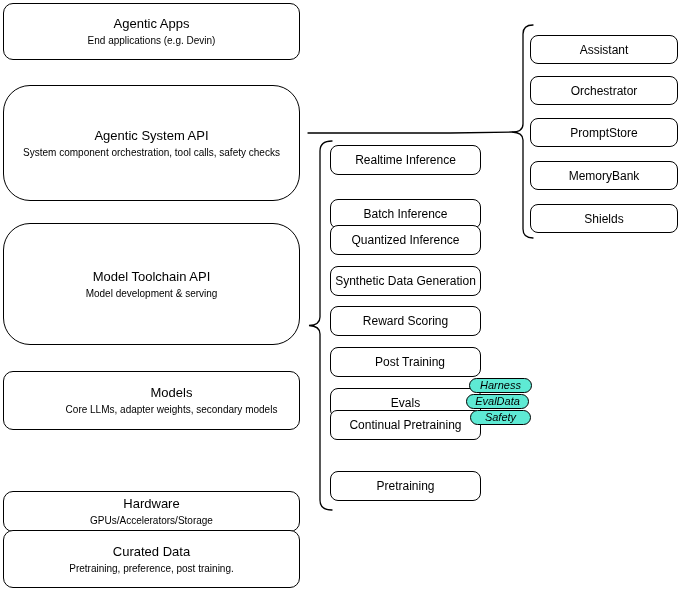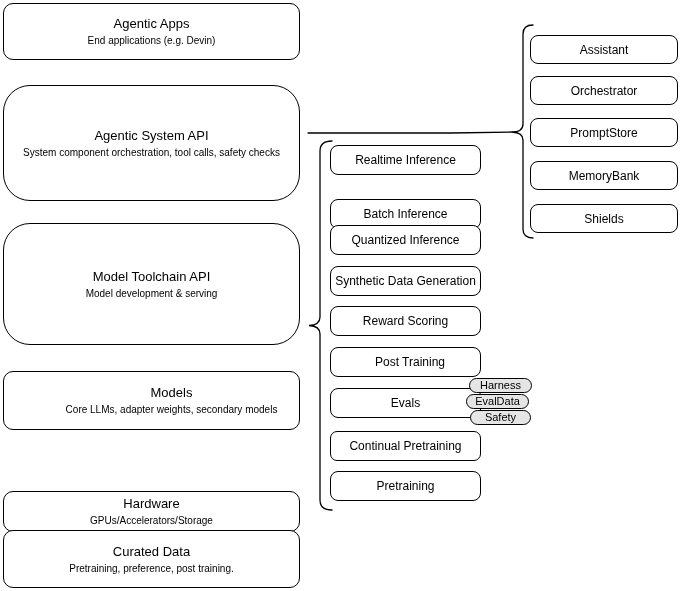--- a/index.html
+++ b/index.html
@@ -32,28 +32,29 @@
     border-radius: 8px; font-size: 12px;
   }
   .component {
     left: 530px; width: 148px; height: 29px;
     border-radius: 8px; font-size: 12px;
   }
   .pill {
     position: absolute;
     box-sizing: border-box;
     border: 1.3px solid #000000;
-    background: #e5e5e5;
+    background: #5eead4;
     border-radius: 8px;
     height: 15px;
     display: flex;
     align-items: center;
     justify-content: center;
     font-size: 11px;
     line-height: 11px;
+    font-style: italic;
   }
   svg.overlay {
     position: absolute;
     left: 0; top: 0;
     width: 682px; height: 591px;
     pointer-events: none;
   }
 </style>
 </head>
 <body>
@@ -104,21 +105,21 @@
   </div>
   <div class="box node" style="top:306px;">
     <span>Reward Scoring</span>
   </div>
   <div class="box node" style="top:347px;padding-left:9px;">
     <span>Post Training</span>
   </div>
   <div class="box node" style="top:388px;">
     <span>Evals</span>
   </div>
-  <div class="box node" style="top:431px;border-radius:7px;">
+  <div class="box node" style="top:410px;border-radius:7px;">
     <span>Continual Pretraining</span>
   </div>
   <div class="box node" style="top:471px;">
     <span>Pretraining</span>
   </div>
 
   <div class="pill" style="left:469px; top:378px; width:63px;">
     <span>Harness</span>
   </div>
   <div class="pill" style="left:466px; top:394px; width:63px;">

